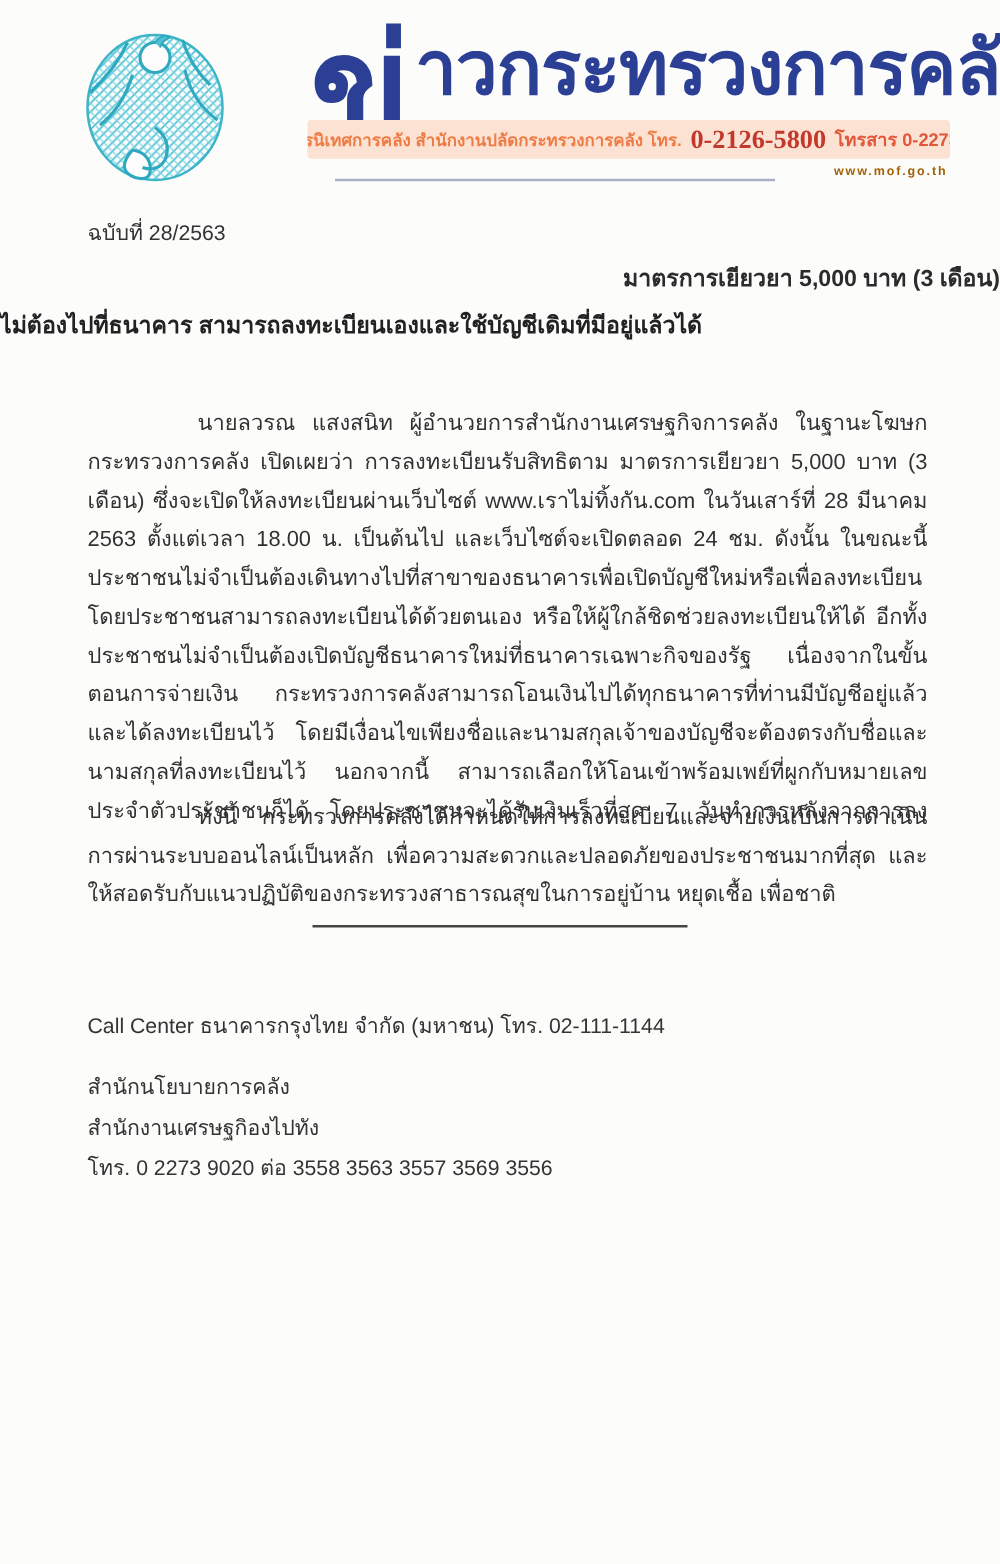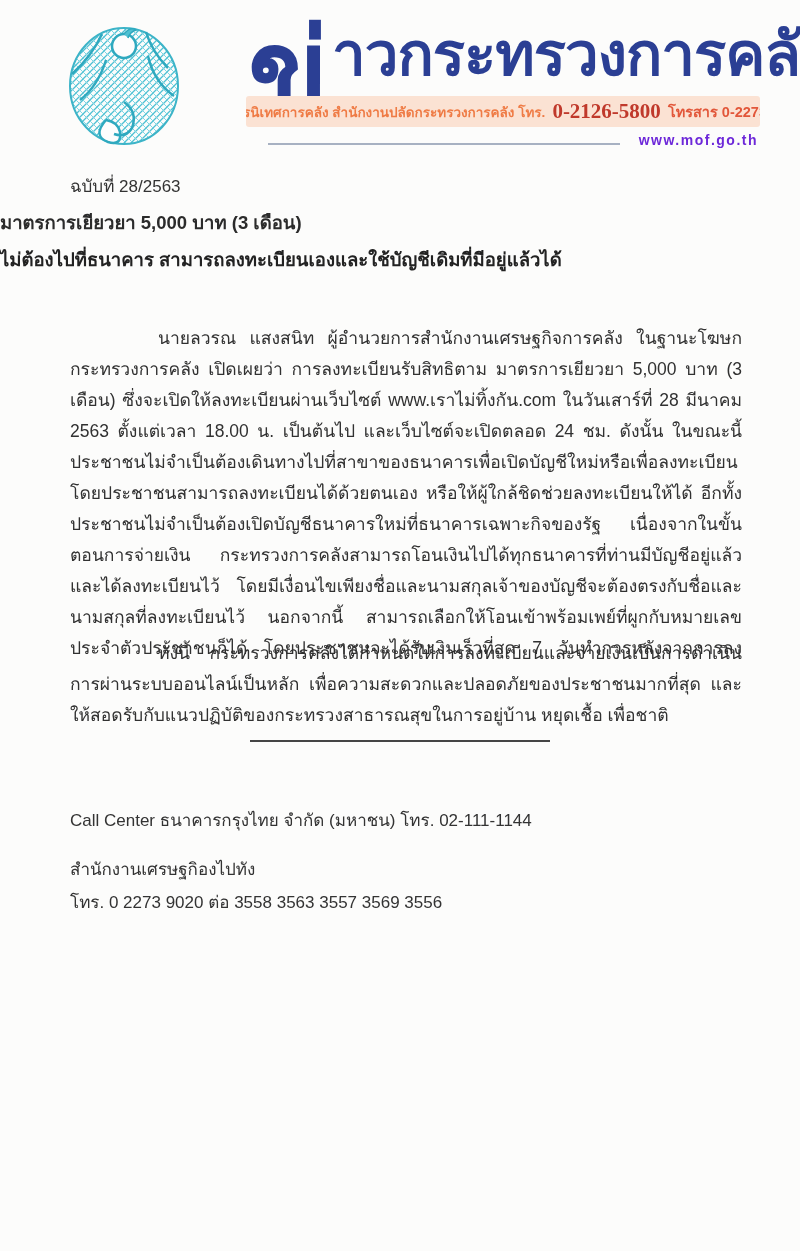--- a/index.html
+++ b/index.html
@@ -13,27 +13,27 @@
   .brand-rest{position:absolute;left:332px;top:22px;font-size:60px;line-height:1.1;
               font-weight:bold;color:#2b3f94;letter-spacing:-1px;white-space:nowrap;}
   .subtitle-bar{position:absolute;left:246px;top:96px;width:514px;height:31px;
                 background:#fbe2d3;border-radius:3px;display:flex;align-items:center;
                 justify-content:center;gap:7px;white-space:nowrap;overflow:hidden;}
   .subtitle-prefix{color:#ef7b45;font-size:13.5px;font-weight:bold;}
   .subtitle-phone{color:#c0392b;font-size:21px;font-weight:bold;
                   font-family:"Liberation Serif","DejaVu Serif",serif;}
   .subtitle-fax{color:#e2573a;font-size:14.5px;font-weight:bold;}
   .www-rule{position:absolute;left:268px;top:143px;width:352px;height:2px;background:#a7b1c2;}
-  .www-text{position:absolute;right:42px;top:132px;font-size:14px;font-weight:bold;
-            color:#6d28d9;letter-spacing:1.5px;}
+  .www-text{position:absolute;right:42px;top:132px;font-size:10px;font-weight:bold;
+            color:#a16207;letter-spacing:1.5px;}
 
   
   .meta-row{position:absolute;left:70px;right:58px;top:172px;display:flex;
             justify-content:space-between;font-size:17px;color:#333;}
-  .doc-title-1{position:absolute;left:0;width:800px;top:208px;text-align:left;
+  .doc-title-1{position:absolute;left:0;width:800px;top:208px;text-align:right;
                font-size:18.5px;font-weight:600;color:#2b2b2b;}
   .doc-title-2{position:absolute;left:0;width:800px;top:245px;text-align:left;
                font-size:18.5px;font-weight:bold;color:#222;}
   .para{position:absolute;left:70px;width:672px;font-size:17.5px;line-height:31px;
         text-align:justify;text-indent:88px;color:#313131;overflow:hidden;}
   .para-1{top:305px;max-height:341px;}
   .para-2{top:615px;max-height:124px;margin-top:23px;}
   .separator{position:absolute;left:250px;top:740px;width:300px;height:0;
              border-top:2.5px solid #454545;}
   .call-center{position:absolute;left:70px;top:788px;font-size:17px;color:#333;margin-top:18px;}
@@ -85,17 +85,18 @@
   <div class="doc-title-2">ไม่ต้องไปที่ธนาคาร สามารถลงทะเบียนเองและใช้บัญชีเดิมที่มีอยู่แล้วได้</div>
 
   <p class="para para-1">นายลวรณ แสงสนิท ผู้อำนวยการสำนักงานเศรษฐกิจการคลัง ในฐานะโฆษกกระทรวงการคลัง เปิดเผยว่า การลงทะเบียนรับสิทธิตาม มาตรการเยียวยา 5,000 บาท (3 เดือน) ซึ่งจะเปิดให้ลงทะเบียนผ่านเว็บไซต์ www.เราไม่ทิ้งกัน.com ในวันเสาร์ที่ 28 มีนาคม 2563 ตั้งแต่เวลา 18.00 น. เป็นต้นไป และเว็บไซต์จะเปิดตลอด 24 ชม. ดังนั้น ในขณะนี้ประชาชนไม่จำเป็นต้องเดินทางไปที่สาขาของธนาคารเพื่อเปิดบัญชีใหม่หรือเพื่อลงทะเบียน โดยประชาชนสามารถลงทะเบียนได้ด้วยตนเอง หรือให้ผู้ใกล้ชิดช่วยลงทะเบียนให้ได้ อีกทั้ง ประชาชนไม่จำเป็นต้องเปิดบัญชีธนาคารใหม่ที่ธนาคารเฉพาะกิจของรัฐ เนื่องจากในขั้นตอนการจ่ายเงิน กระทรวงการคลังสามารถโอนเงินไปได้ทุกธนาคารที่ท่านมีบัญชีอยู่แล้วและได้ลงทะเบียนไว้ โดยมีเงื่อนไขเพียงชื่อและนามสกุลเจ้าของบัญชีจะต้องตรงกับชื่อและนามสกุลที่ลงทะเบียนไว้ นอกจากนี้ สามารถเลือกให้โอนเข้าพร้อมเพย์ที่ผูกกับหมายเลขประจำตัวประชาชนก็ได้ โดยประชาชนจะได้รับเงินเร็วที่สุด 7 วันทำการหลังจากการลงทะเบียนและตรวจสอบผ่านเกณฑ์คุณสมบัติที่กำหนด</p>
   <p class="para para-2">ทั้งนี้ กระทรวงการคลังได้กำหนดให้การลงทะเบียนและจ่ายเงินเป็นการดำเนินการผ่านระบบออนไลน์เป็นหลัก เพื่อความสะดวกและปลอดภัยของประชาชนมากที่สุด และให้สอดรับกับแนวปฏิบัติของกระทรวงสาธารณสุขในการอยู่บ้าน หยุดเชื้อ เพื่อชาติ</p>
 
   <div class="separator"></div>
 
   <div class="call-center">Call Center ธนาคารกรุงไทย จำกัด (มหาชน) โทร. 02-111-1144</div>
 
   <div class="footer-block">
+    <div>สำนักนโยบายการคลัง</div>
     <div>สำนักงานเศรษฐกิองไปทัง</div>
     <div>โทร. 0 2273 9020 ต่อ 3558 3563 3557 3569 3556</div>
   </div>
 
 </div>
 
 </body></html>

